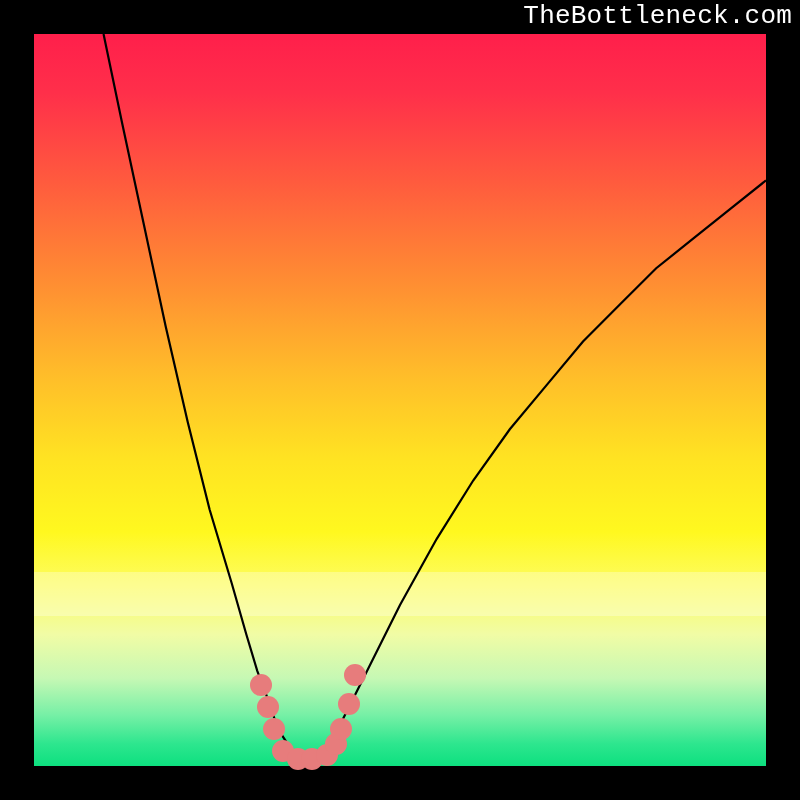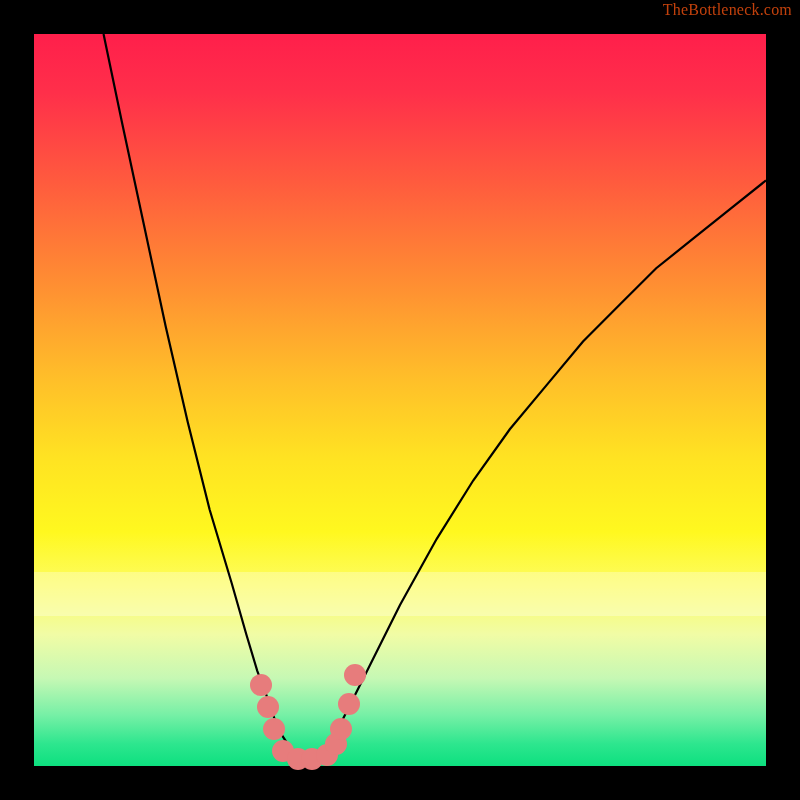--- a/index.html
+++ b/index.html
@@ -53,23 +53,23 @@
     height: 22px;
     border-radius: 50%;
     background: #e77c7c;
     transform: translate(-50%, -50%);
     pointer-events: none;
   }
   .watermark {
     position: absolute;
     top: 1px;
     right: 8px;
-    font-family: Liberation Serif, serif;
-    font-size: 16px;
-    color: #c2410c;
+    font-family: Liberation Mono, monospace;
+    font-size: 26px;
+    color: #ffffff;
     letter-spacing: 0.2px;
     user-select: none;
   }
 </style>
 </head>
 <body>
 <div class="frame">
   <div class="plot-area">
     <div class="pale-band"></div>
     <svg class="curve-layer" viewBox="0 0 732 732" preserveAspectRatio="none">

